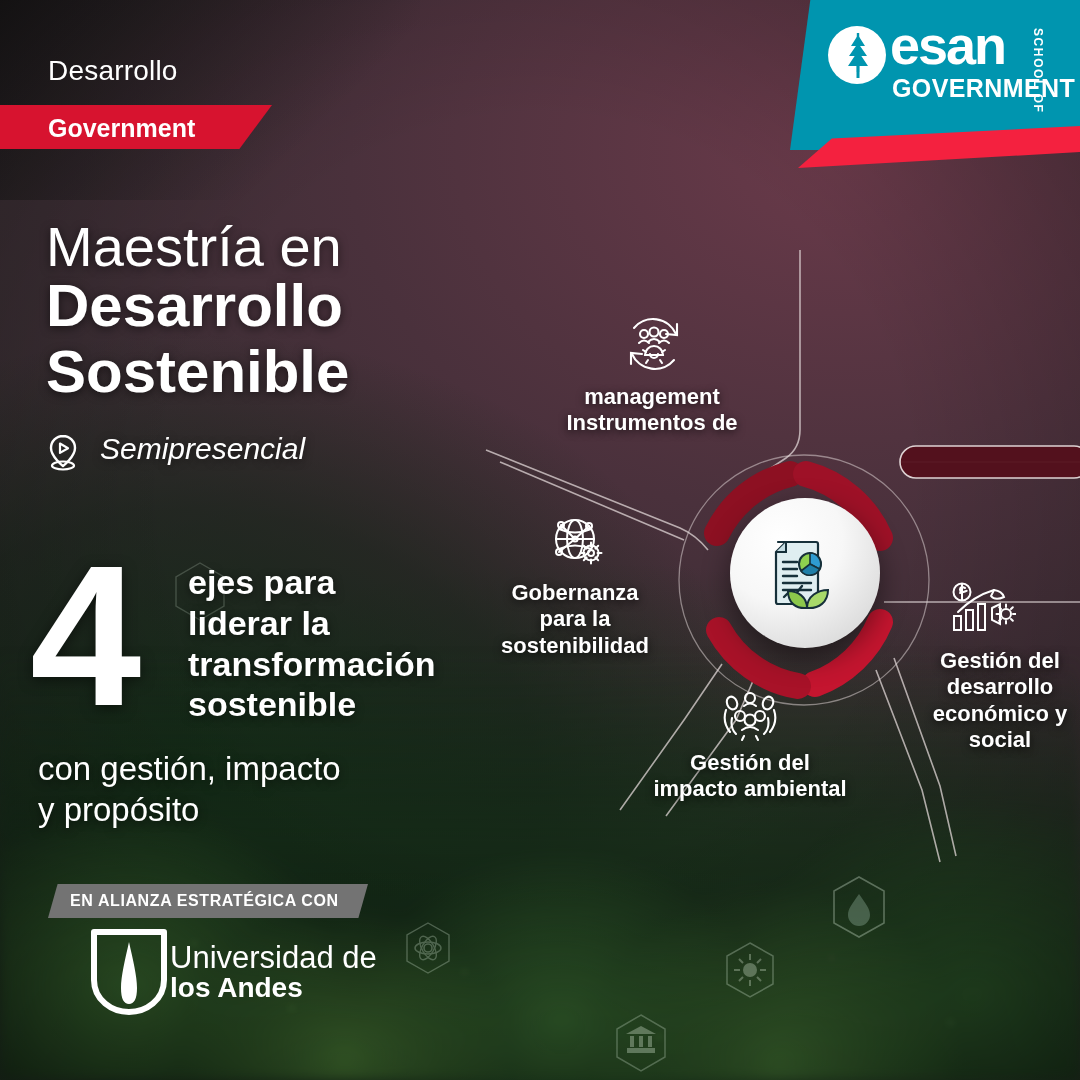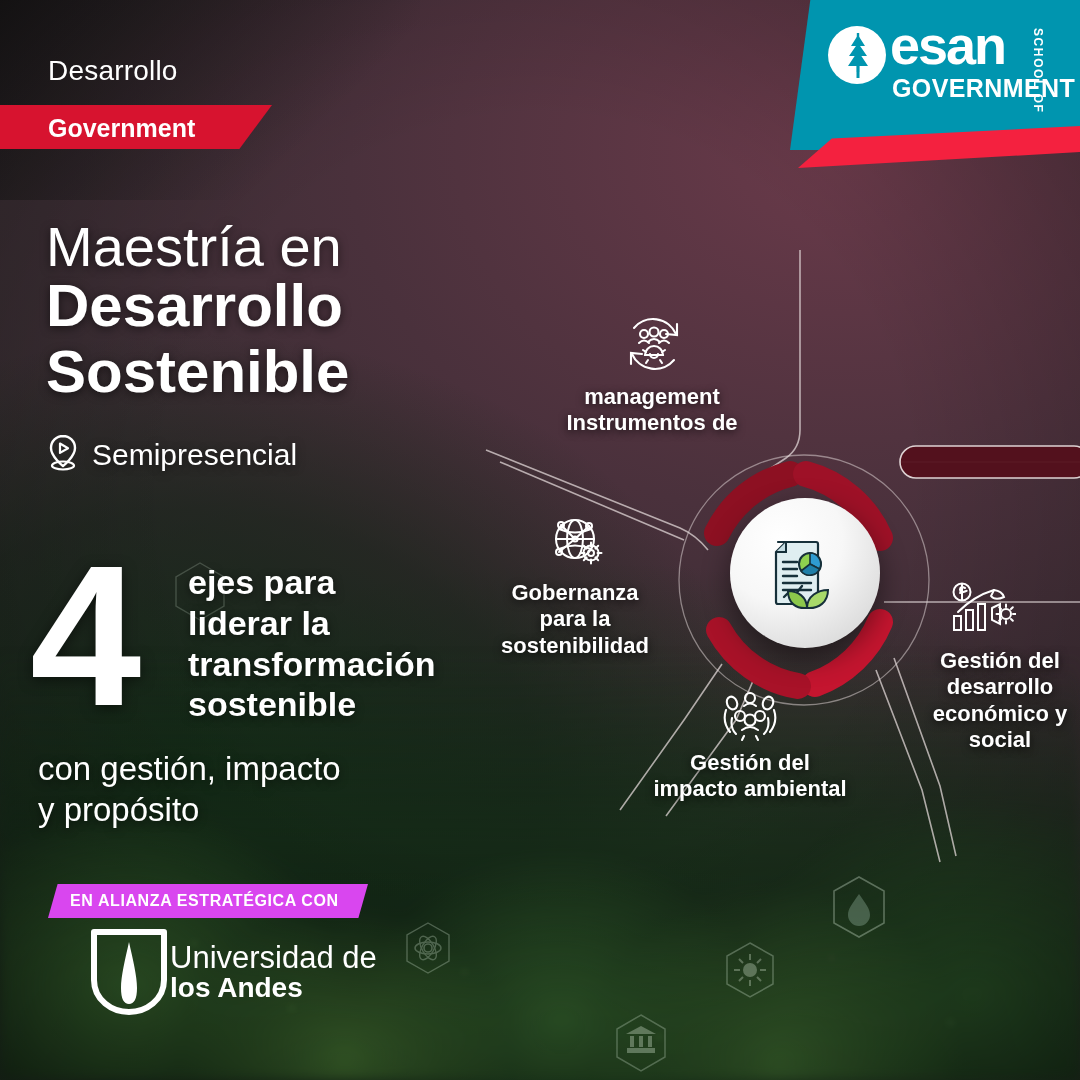--- a/index.html
+++ b/index.html
@@ -62,33 +62,33 @@
   .esan-school{position:absolute;left:225px;top:6px;font-size:12px;font-weight:bold;color:#fff;
     letter-spacing:1.6px;writing-mode:vertical-rl;}
 
   
   .t1{position:absolute;left:46px;top:218px;font-size:56px;color:#fff;line-height:1.05;
     text-shadow:0 2px 10px rgba(0,0,0,.55);}
   .t2{position:absolute;left:46px;top:274px;font-size:60px;font-weight:bold;color:#fff;line-height:1.06;
     text-shadow:0 2px 10px rgba(0,0,0,.55);}
   .t3{position:absolute;left:46px;top:340px;font-size:60px;font-weight:bold;color:#fff;line-height:1.06;
     text-shadow:0 2px 10px rgba(0,0,0,.55);}
-  .modal{position:absolute;left:46px;top:432px;display:flex;align-items:flex-end;gap:12px;}
+  .modal{position:absolute;left:46px;top:432px;display:flex;align-items:flex-start;gap:20px;font-style:italic;}
   .modal span{font-size:30px;color:#fff;text-shadow:0 2px 8px rgba(0,0,0,.5);}
 
   
   .big4{position:absolute;left:30px;top:556px;font-size:200px;font-weight:bold;color:#fff;
     line-height:.8;letter-spacing:-6px;text-shadow:0 3px 14px rgba(0,0,0,.5);}
   .ejes{position:absolute;left:188px;top:562px;font-size:34px;font-weight:bold;color:#fff;
     line-height:1.2;text-shadow:0 2px 9px rgba(0,0,0,.55);}
   .tagline{position:absolute;left:38px;top:748px;font-size:33px;color:#fff;line-height:1.25;
     text-shadow:0 2px 9px rgba(0,0,0,.55);}
 
   
-  .al-banner{position:absolute;left:48px;top:884px;height:34px;width:320px;background:#d946ef;
+  .al-banner{position:absolute;left:48px;top:884px;height:34px;width:320px;background:#737373;
     clip-path:polygon(3% 0, 100% 0, 97% 100%, 0 100%);}
   .al-banner span{position:absolute;left:22px;top:8px;font-size:16px;font-weight:bold;color:#fff;letter-spacing:.6px;}
   .uni{position:absolute;left:88px;top:926px;display:flex;align-items:center;gap:0;}
   .uni-txt{color:#fff;line-height:1.02;}
   .uni-txt .l1{font-size:31px;}
   .uni-txt .l2{font-size:28px;font-weight:bold;}
 
   
   .diagram{position:absolute;left:470px;top:250px;width:610px;height:640px;}
   .node-label{position:absolute;color:#fff;font-weight:bold;text-align:center;line-height:1.2;

